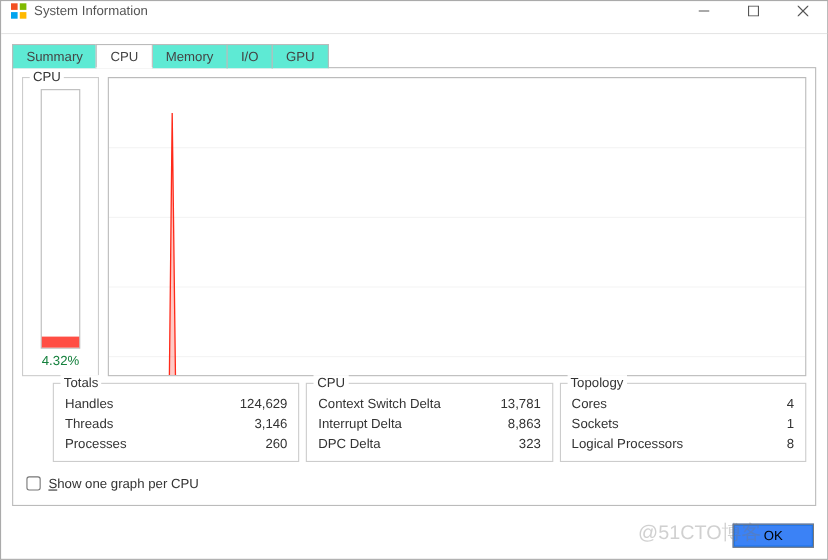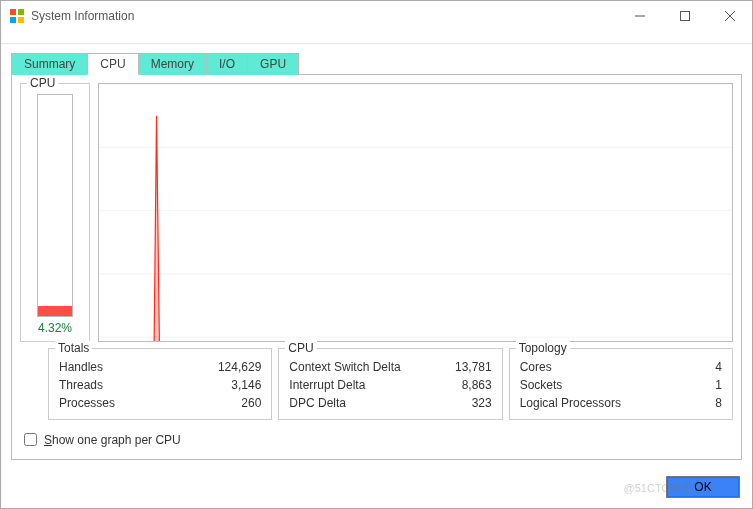--- a/index.html
+++ b/index.html
@@ -14,21 +14,21 @@
   .window {
     width: 753px;
     height: 509px;
     border: 1px solid #aaa;
     display: flex;
     flex-direction: column;
     background: #fff;
     position: relative;
   }
   .titlebar {
-    height: 43px;
+    height: 30px;
     display: flex;
     align-items: center;
     padding: 0 0 12px 8px;
     border-bottom: 1px solid #e5e5e5;
     color: #555;
   }
   .titlebar .app-icon { width: 16px; height: 16px; margin-right: 6px; }
   .titlebar .title { flex: 1; }
   .win-btns { display: flex; height: 100%; }
   .win-btn {
@@ -160,21 +160,21 @@
     border: 1px solid #7a7a7a;
     background: #3b82f6;
     font: inherit;
     box-shadow: 0 0 0 1px #1a73e8 inset;
   }
   .watermark {
     position: absolute;
     bottom: 12px;
     right: 60px;
     color: rgba(120,120,120,0.35);
-    font-size: 11px;
+    font-size: 18px;
     pointer-events: none;
   }
 </style>
 </head>
 <body>
 
 <div class="window">
 
   <div class="titlebar">
     <span class="app-icon">

